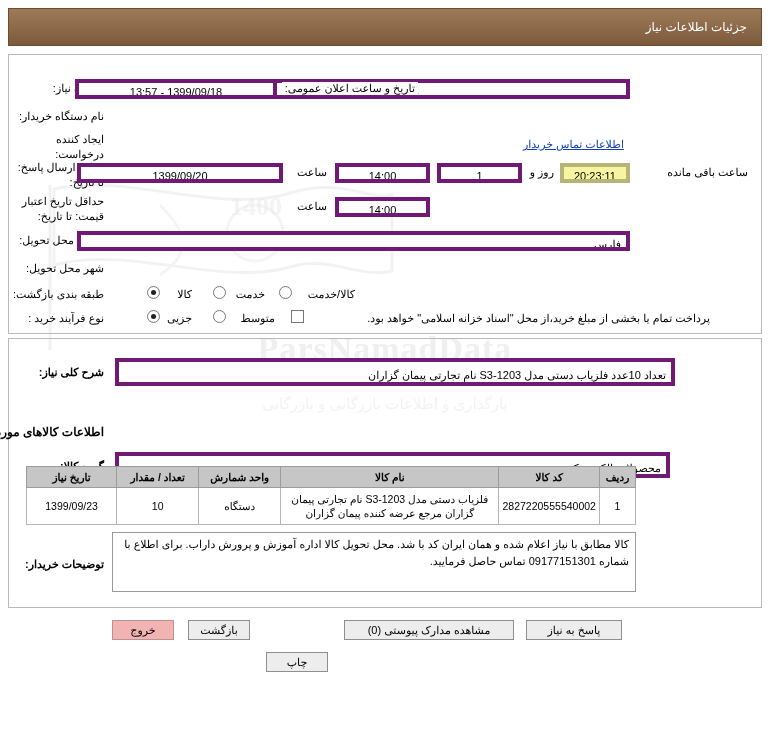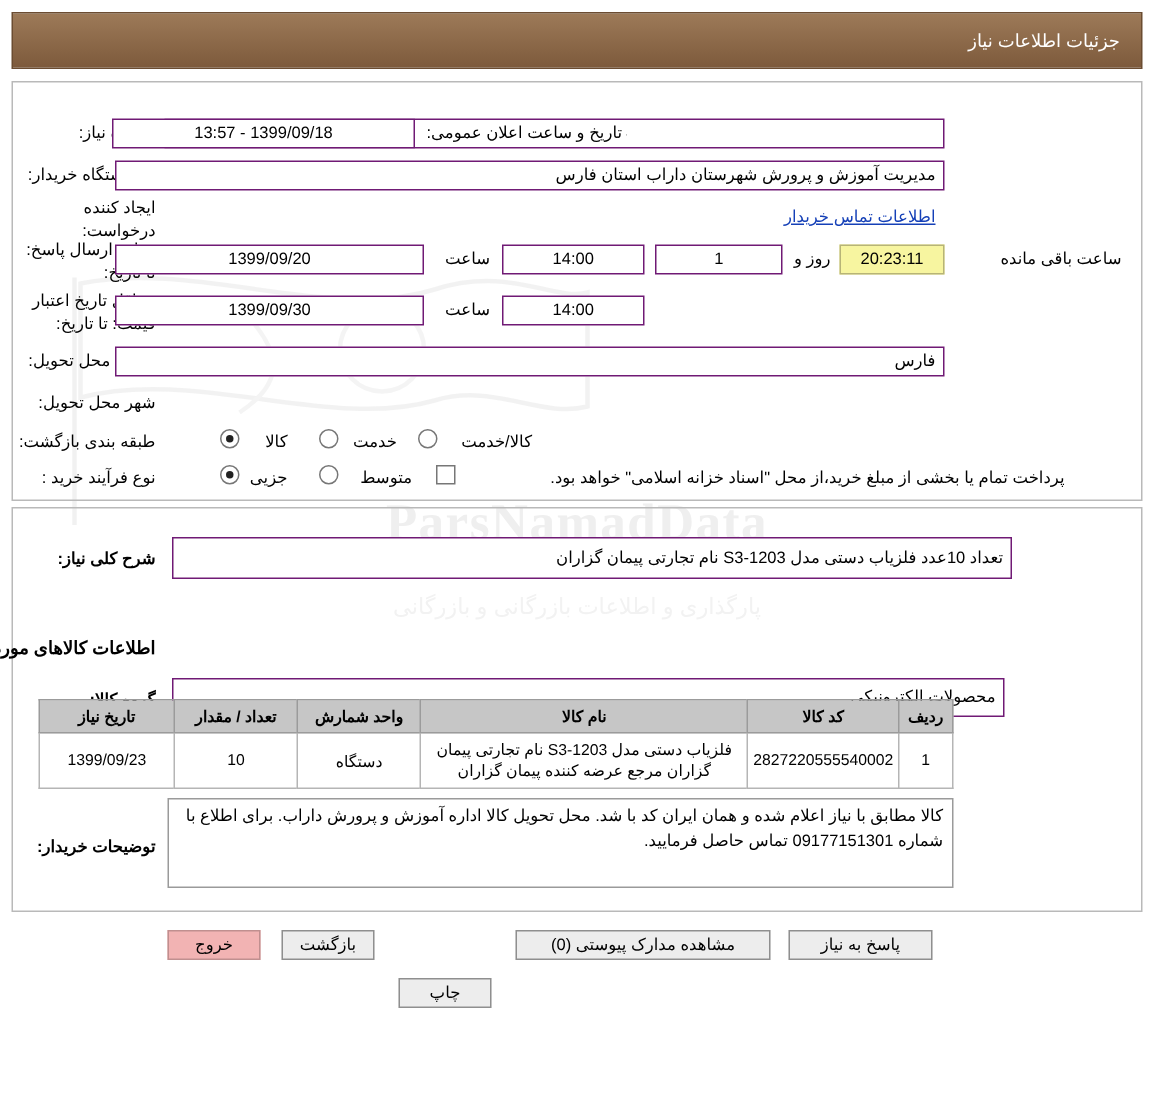--- a/index.html
+++ b/index.html
@@ -79,21 +79,21 @@
     text-align: left;
     font-size: 11px;
     color: #000;
     z-index: 4;
     direction: rtl;
     white-space: nowrap;
   }
   .lbl.b { font-weight: bold; }
   .fld {
     position: absolute;
-    border: 1px solid #701a75;
+    border: 4px solid #701a75;
     background: #ffffff;
     font-family: "Liberation Sans", sans-serif;
     font-size: 11px;
     color: #000;
     padding: 0 5px;
     height: 20px;
     line-height: 18px;
     z-index: 4;
     direction: rtl;
     text-align: center;
@@ -205,36 +205,34 @@
   </div>
 
   <div class="panel" id="panel1"></div>
 
   <div class="lbl" style="right:666px; top:82px;">شماره نیاز:</div>
   <div class="fld" style="right:140px; top:79px; width:520px;">1199004005000024</div>
   <div class="lbl" style="right:352px; top:82px; background:#fff; padding:0 3px;">تاریخ و ساعت اعلان عمومی:</div>
   <div class="fld" style="right:493px; top:79px; width:202px;">1399/09/18 - 13:57</div>
 
   <div class="lbl" style="right:666px; top:110px;">نام دستگاه خریدار:</div>
-  <div class="fld r" style="right:140px; top:107px; width:553px;">مدیریت آموزش و پرورش شهرستان داراب استان فارس</div>
 
   <div class="lbl" style="right:666px; top:132px; line-height:1.35; white-space:normal; width:90px; text-align:right;">ایجاد کننده درخواست:</div>
   <div class="lbl" style="right:146px; top:138px; color:#1540b7; text-decoration:underline;">اطلاعات تماس خریدار</div>
 
   <div class="lbl" style="right:666px; top:160px; line-height:1.35; white-space:normal; width:92px; text-align:right;">مهلت ارسال پاسخ: تا تاریخ:</div>
   <div class="fld" style="right:487px; top:163px; width:206px;">1399/09/20</div>
   <div class="lbl" style="right:443px; top:166px;">ساعت</div>
   <div class="fld" style="right:340px; top:163px; width:95px;">14:00</div>
   <div class="fld" style="right:248px; top:163px; width:85px;">1</div>
   <div class="lbl" style="right:216px; top:166px;">روز و</div>
   <div class="fld hl" style="right:140px; top:163px; width:70px;margin-left:20px;">20:23:11</div>
   <div class="lbl" style="right:22px; top:166px;">ساعت باقی مانده</div>
 
   <div class="lbl" style="right:666px; top:194px; line-height:1.35; white-space:normal; width:92px; text-align:right;">حداقل تاریخ اعتبار قیمت: تا تاریخ:</div>
-  <div class="fld" style="right:487px; top:197px; width:206px;">1399/09/30</div>
   <div class="lbl" style="right:443px; top:200px;">ساعت</div>
   <div class="fld" style="right:340px; top:197px; width:95px;">14:00</div>
 
   <div class="lbl" style="right:666px; top:234px;">استان محل تحویل:</div>
   <div class="fld r" style="right:140px; top:231px; width:553px;">فارس</div>
 
   <div class="lbl" style="right:666px; top:262px;">شهر محل تحویل:</div>
 
   <div class="lbl" style="right:666px; top:288px;">طبقه بندی بازگشت:</div>
   <div class="radio on" style="right:610px; top:286px;"></div>

